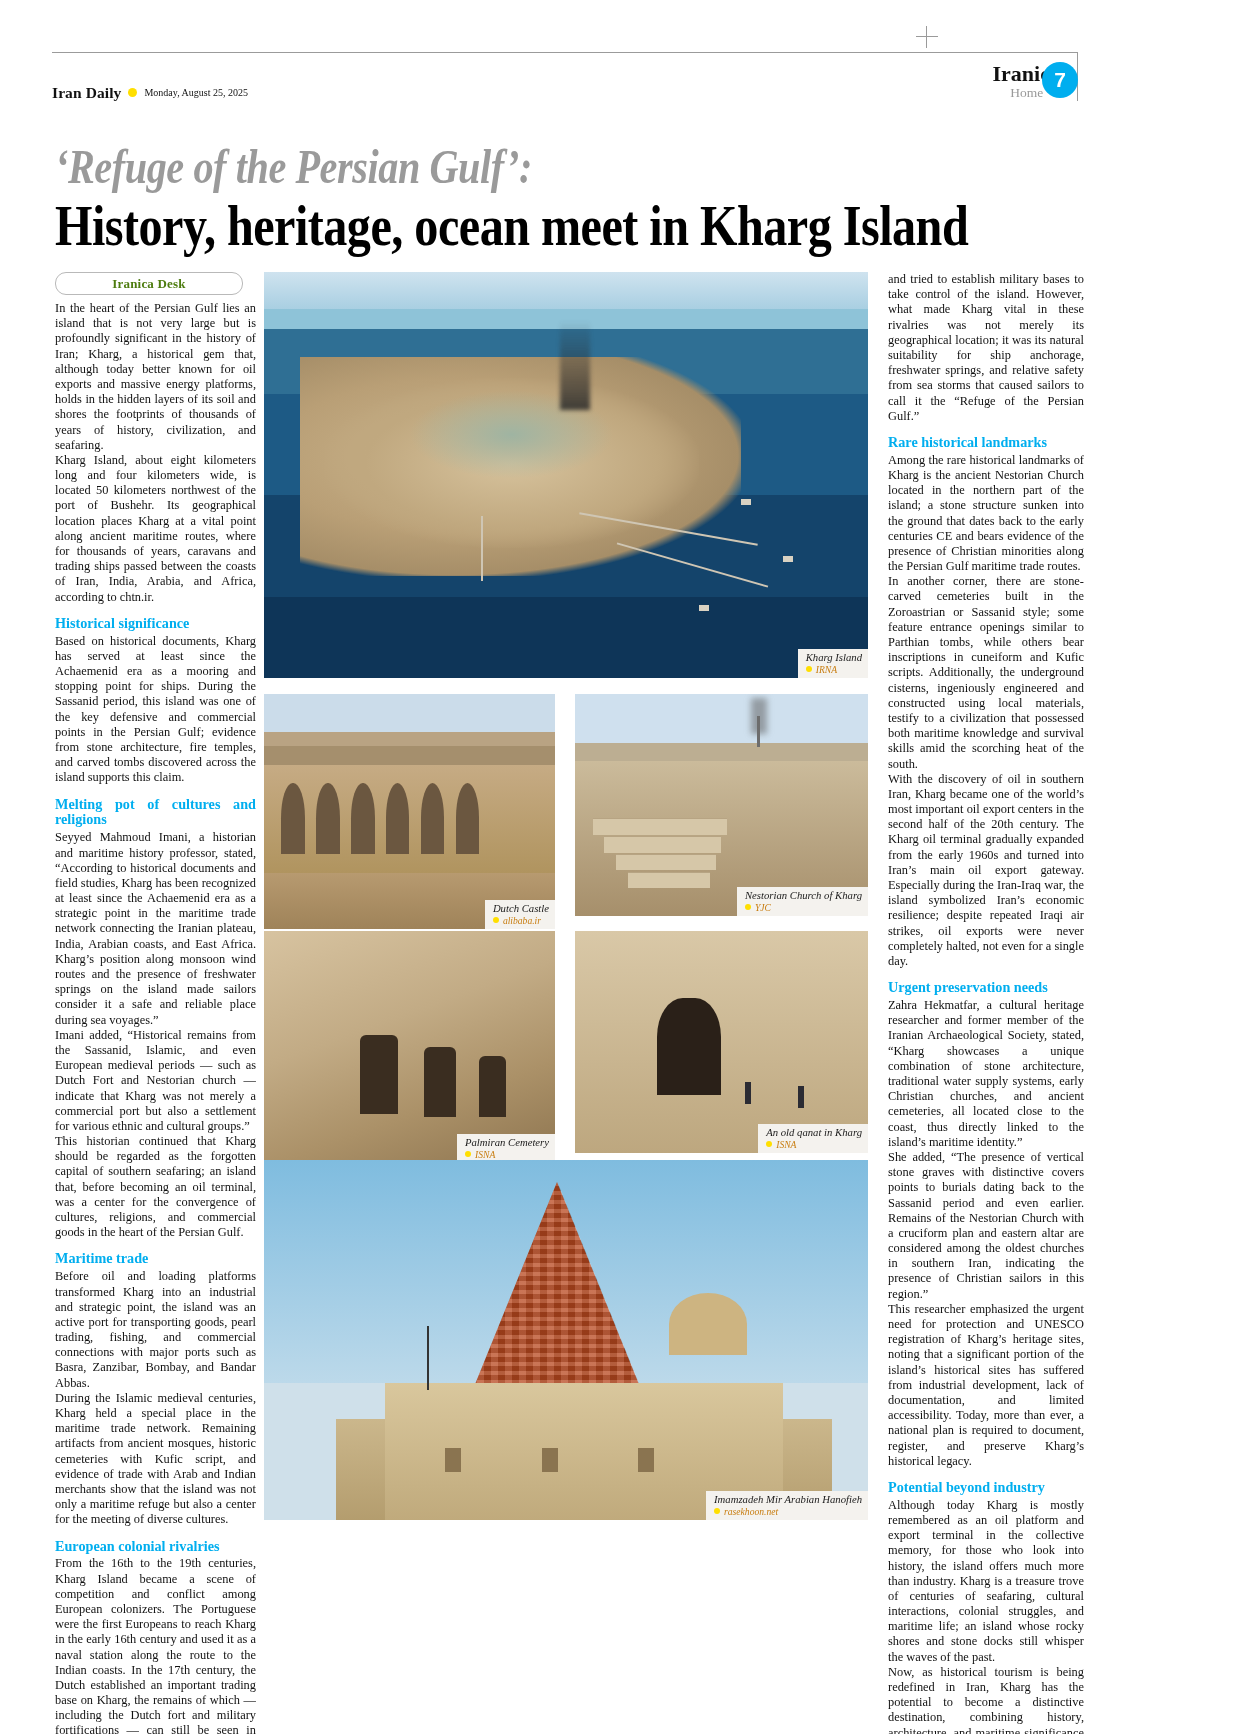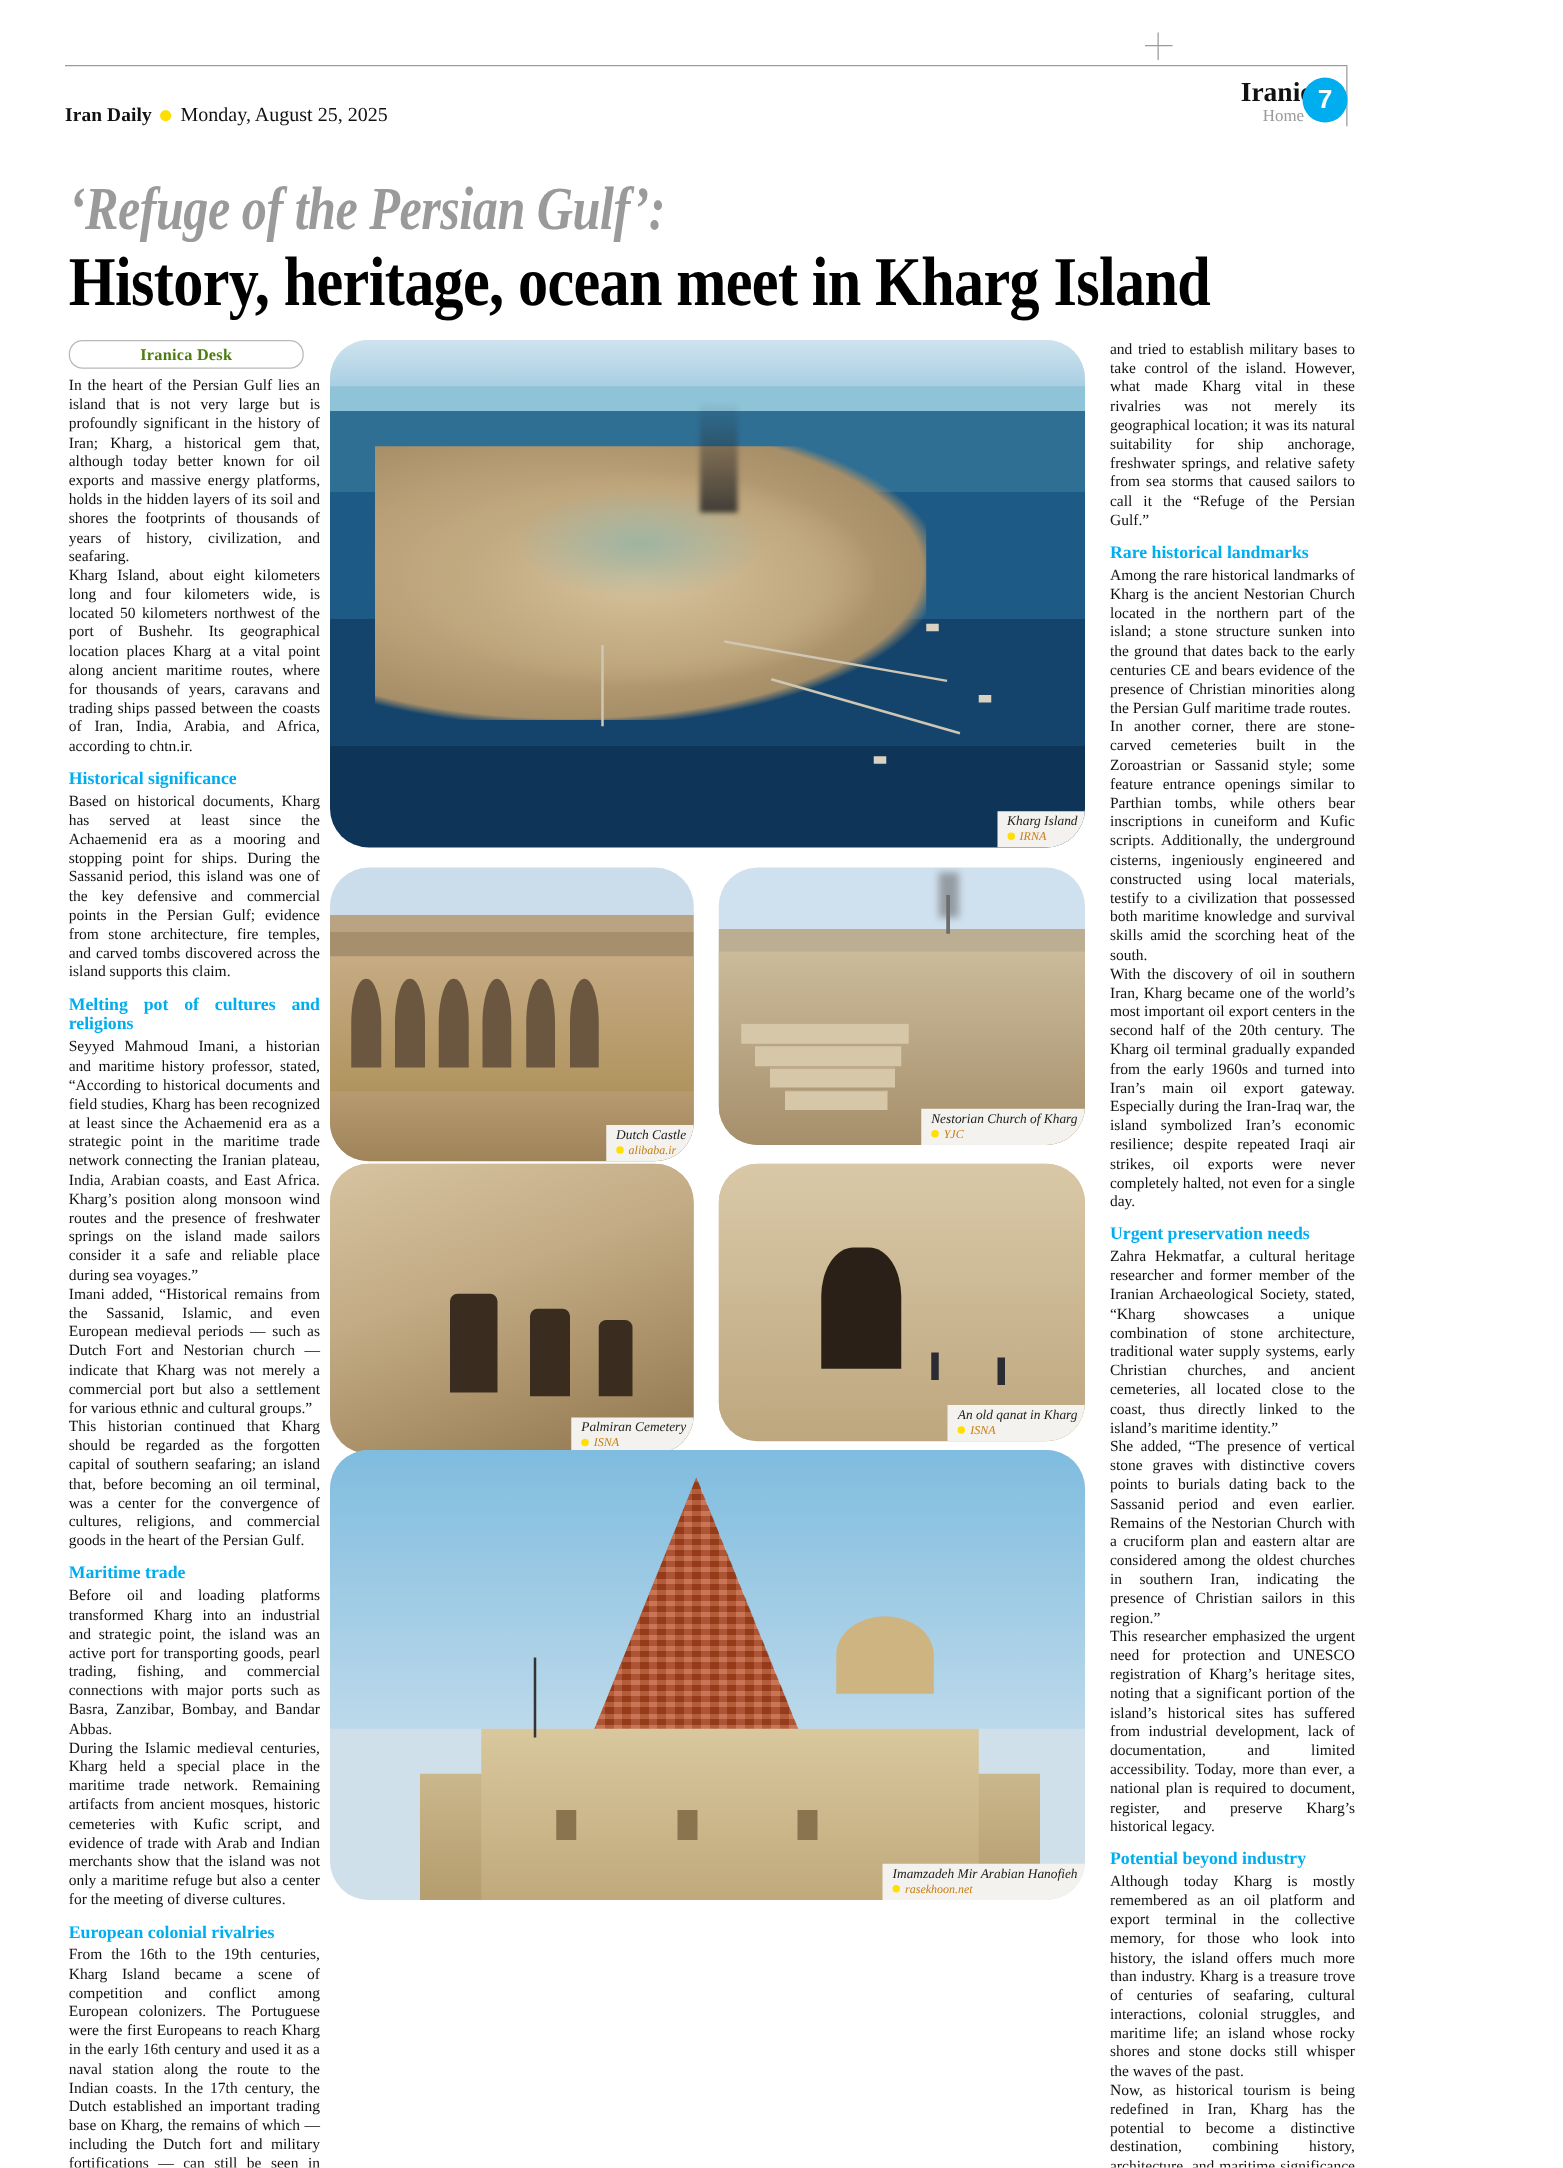--- a/index.html
+++ b/index.html
@@ -11,21 +11,21 @@
   .cropmark:before{content:"";position:absolute;left:10px;top:0;width:1px;height:22px;background:#9a9a9a;}
   .cropmark:after{content:"";position:absolute;left:0;top:10px;width:22px;height:1px;background:#9a9a9a;}
 
   
   .masthead{position:absolute;left:52px;top:52px;width:1026px;}
   .mast-rule{border-top:1px solid #9b9b9b;width:1026px;}
   .mast-row{display:flex;align-items:flex-end;justify-content:space-between;padding-top:9px;}
   .mast-left{display:flex;align-items:center;gap:7px;font-size:15.5px;}
   .mast-brand{font-weight:bold;letter-spacing:.1px;}
   .bullet-dot{width:9px;height:9px;border-radius:50%;background:#ffdf00;display:inline-block;}
-  .mast-date{font-size:16px;}
+  .mast-date{font-size:10px;}
   .mast-right{display:flex;align-items:stretch;gap:0;}
   .section-block{text-align:center;padding-right:16px;}
   .section-name{font-size:22px;font-weight:bold;line-height:1.05;}
   .section-sub{font-size:13.5px;color:#9a9a9a;line-height:1.25;}
   .vrule{width:1px;background:#9b9b9b;height:48px;margin-top:-9px;}
   .pagenum{position:absolute;left:1042px;top:62px;width:36px;height:36px;border-radius:50%;background:#00aeef;color:#fff;font-family:"Liberation Sans",sans-serif;font-weight:bold;font-size:21px;display:flex;align-items:center;justify-content:center;}
 
   
   .kicker{position:absolute;left:55px;top:142px;width:1030px;font-size:49px;line-height:1;color:#9a9a9a;font-style:italic;font-weight:bold;font-family:"Liberation Serif",serif;transform:scaleX(.82);transform-origin:left center;letter-spacing:-.5px;}
   .headline{position:absolute;left:55px;top:198px;width:1100px;font-size:56px;line-height:1.02;color:#000;font-weight:bold;font-family:"Liberation Serif",serif;transform:scaleX(.86);transform-origin:left center;letter-spacing:-.6px;}
@@ -34,21 +34,21 @@
   .col{position:absolute;font-size:12.4px;line-height:1.225;text-align:justify;}
   .col p{margin:0;text-indent:0;}
   .col1{left:55px;top:272px;width:201px;}
   .col2{left:888px;top:272px;width:196px;}
   .subhead{color:#00aeef;font-weight:bold;font-size:14.2px;line-height:1.12;margin-top:11px;margin-bottom:2px;font-family:"Liberation Serif",serif;}
 
   .desk-pill{width:186px;height:21px;border:1px solid #b9b9b9;border-radius:11px;display:flex;align-items:center;justify-content:center;margin-bottom:6px;}
   .desk-pill span{color:#4d7c0f;font-weight:bold;font-size:13px;letter-spacing:.2px;}
 
   
-  .photo{position:absolute;overflow:hidden;border-radius:31px;}
+  .photo{position:absolute;overflow:hidden;}
   .cap{position:absolute;right:0;bottom:0;background:#f4f2ee;padding:2px 6px 3px 8px;font-style:italic;font-size:10.7px;color:#1a1a1a;line-height:1.18;text-align:left;}
   .cap .credit{display:flex;align-items:center;gap:4px;font-size:9.6px;color:#c87d10;font-style:italic;}
   .cap .credit .dot{width:6px;height:6px;border-radius:50%;background:#ffdf00;display:inline-block;flex:none;}
 
   
   .p1{left:264px;top:272px;width:604px;height:406px;background:linear-gradient(#bcd8e8 0 8%,#8ec3d8 8% 14%,#2f6f94 14% 30%,#1d5a85 30% 55%,#14446b 55% 80%,#0e3558 80% 100%);}
   .p1 .sky{position:absolute;left:0;top:0;width:100%;height:9%;background:linear-gradient(#cfe3ef,#a9cfe2);}
   .p1 .isle{position:absolute;left:6%;top:21%;width:73%;height:54%;background:
      radial-gradient(ellipse at 35% 45%, #c9b38b 0%, #b99f76 45%, #a68e68 70%, rgba(166,142,104,0) 74%);
      filter:blur(.4px);}

